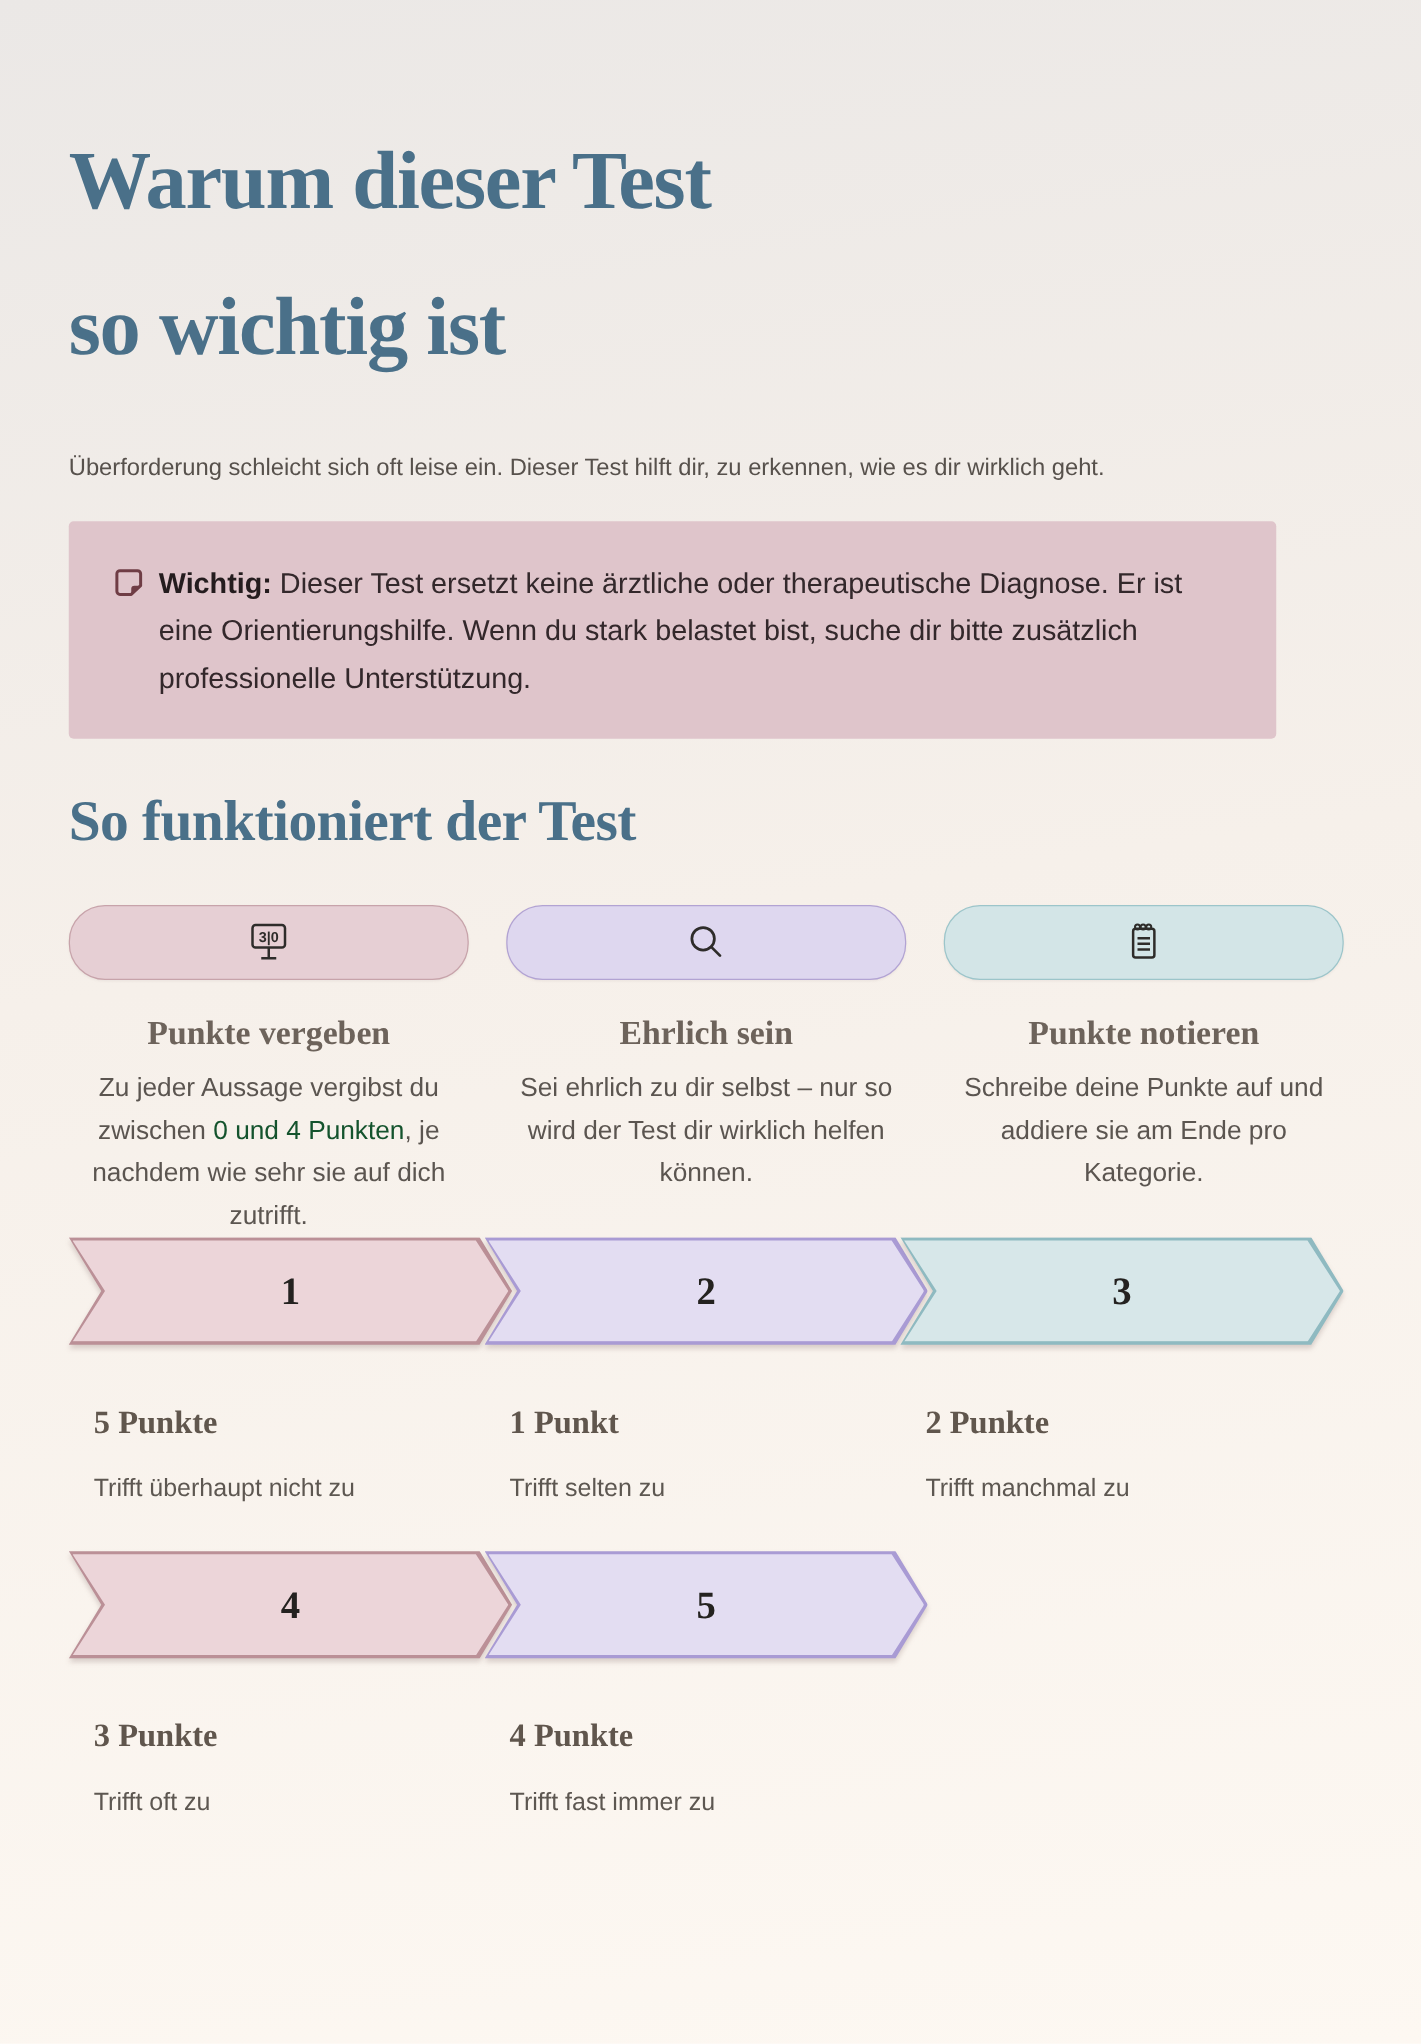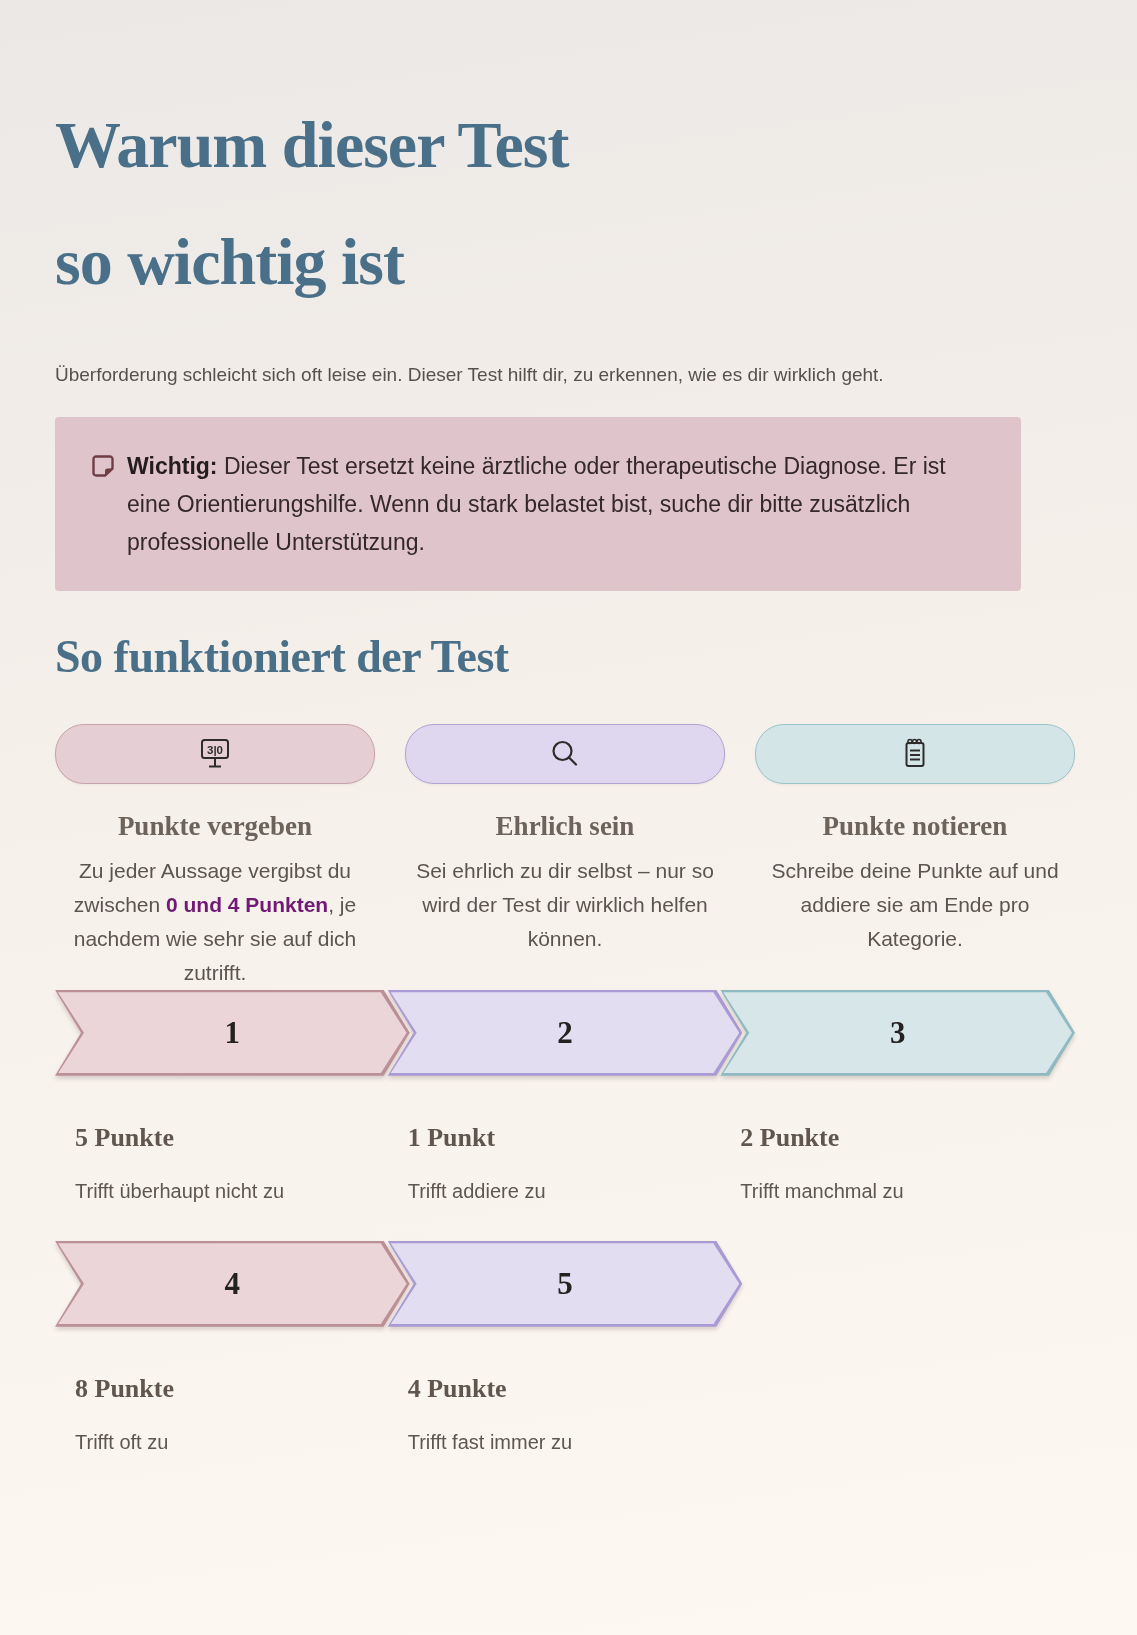--- a/index.html
+++ b/index.html
@@ -55,21 +55,21 @@
     color:#2e2c2a;
   }
   .pill.v-pink{background:var(--pill_pink_bg,#e6cfd4);border-color:var(--pill_pink_border,#c7a3aa);}
   .pill.v-lavender{background:var(--pill_lavender_bg,#ded7ef);border-color:var(--pill_lavender_border,#b2a3d3);}
   .pill.v-teal{background:var(--pill_teal_bg,#d3e5e7);border-color:var(--pill_teal_border,#9cc5ca);}
   .card-title{
     font-family:"Liberation Serif",serif;font-size:27px;font-weight:700;
     color:var(--card_title,#6d635b);line-height:32px;margin:0 0 12px 0;
   }
   .card-text{font-size:21px;line-height:34px;color:#5b5550;margin:0;}
-  .card-text strong{font-weight:700;color:#701a75;}
+  .card-text strong{font-weight:400;color:#14532d;}
 
   
   .scale-row{display:flex;}
   .scale-row + .scale-row{margin-top:36px;}
   .scale-item{flex:0 0 auto;width:calc((100% + 44px)/3);min-width:0;}
   .scale-item + .scale-item{margin-left:-22px;}
   .arrow{position:relative;height:86px;filter:drop-shadow(0 3px 2px rgba(100,70,70,.22));}
   .arrow-border,.arrow-fill{
     clip-path:polygon(0 0,calc(100% - 26px) 0,100% 50%,calc(100% - 26px) 100%,0 100%,26px 50%);
   }
@@ -177,21 +177,21 @@
         <div class="scale-desc">Trifft überhaupt nicht zu</div>
       </div>
 
       <div class="scale-item v-lavender">
         <div class="arrow">
           <div class="arrow-border"></div>
           <div class="arrow-fill"></div>
           <div class="arrow-num">2</div>
         </div>
         <div class="scale-points">1 Punkt</div>
-        <div class="scale-desc">Trifft addiere zu</div>
+        <div class="scale-desc">Trifft selten zu</div>
       </div>
 
       <div class="scale-item v-teal">
         <div class="arrow">
           <div class="arrow-border"></div>
           <div class="arrow-fill"></div>
           <div class="arrow-num">3</div>
         </div>
         <div class="scale-points">2 Punkte</div>
         <div class="scale-desc">Trifft manchmal zu</div>
@@ -199,21 +199,21 @@
     </div>
 
     <div class="scale-row">
 
       <div class="scale-item v-pink">
         <div class="arrow">
           <div class="arrow-border"></div>
           <div class="arrow-fill"></div>
           <div class="arrow-num">4</div>
         </div>
-        <div class="scale-points">8 Punkte</div>
+        <div class="scale-points">3 Punkte</div>
         <div class="scale-desc">Trifft oft zu</div>
       </div>
 
       <div class="scale-item v-lavender">
         <div class="arrow">
           <div class="arrow-border"></div>
           <div class="arrow-fill"></div>
           <div class="arrow-num">5</div>
         </div>
         <div class="scale-points">4 Punkte</div>

